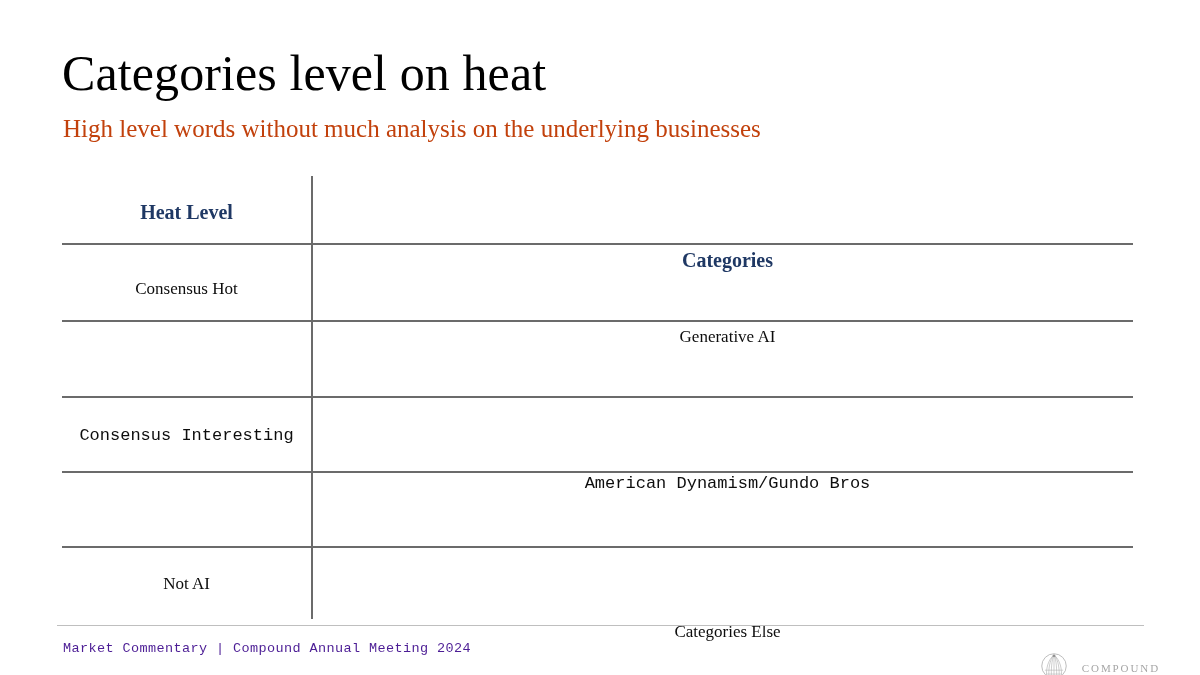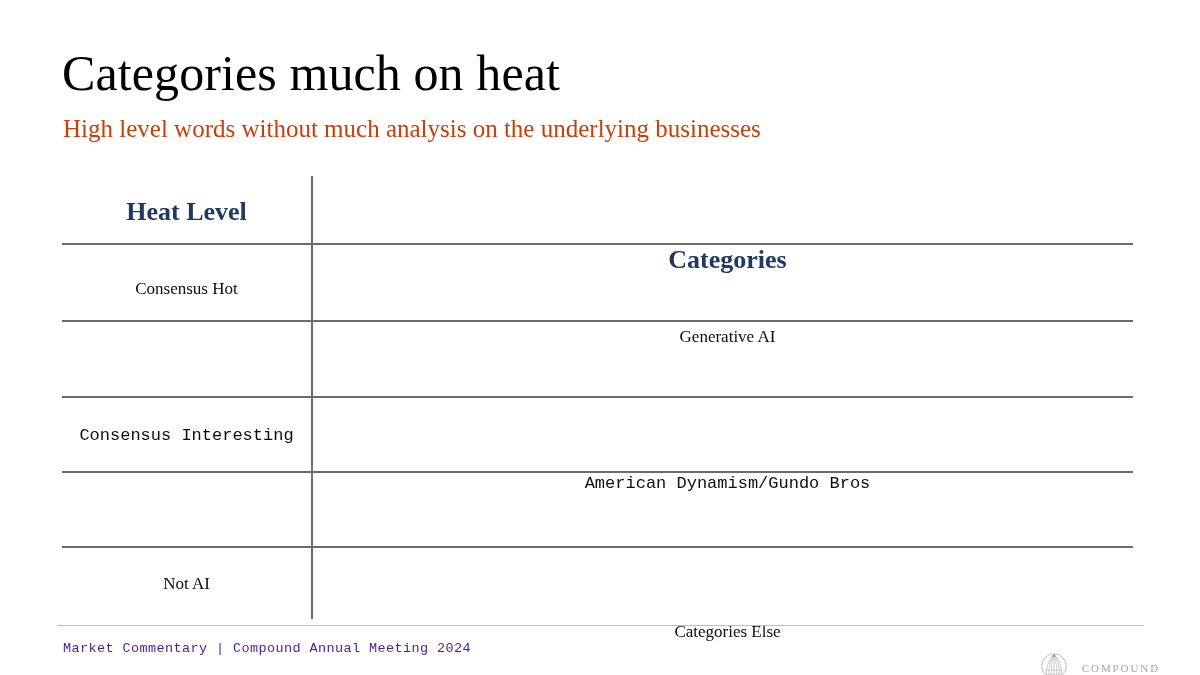--- a/index.html
+++ b/index.html
@@ -77,21 +77,21 @@
     color: #0d0d0d;
     font-size: 17px;
     line-height: 26px;
   }
   .cell.left  { left: 0px;   width: 249px; }
   .cell.right { left: 255px; width: 821px; margin-top: 48px; }
 
   .cell.hdr {
     color: #1F3864;
     font-weight: bold;
-    font-size: 26px;
+    font-size: 20px;
   }
 
   
   .row-hdr  { top: 23px; }
   .row-0    { top: 100px; }
   .row-1    { top: 171px; }
   .row-2    { top: 247px; font-family: Liberation Mono, monospace; }
   .row-3    { top: 322px; }
   .row-4    { top: 395px; }
 
@@ -129,21 +129,21 @@
     font-size: 11px;
     letter-spacing: 1.9px;
     color: #a6a6a6;
   }
 </style>
 </head>
 <body>
 
 <div id="slide">
 
-  <div class="slide-title">Categories much on heat</div>
+  <div class="slide-title">Categories level on heat</div>
 
   <div class="slide-subtitle">High level words without much analysis on the underlying businesses</div>
 
   <div id="heat-table">
 
     <div class="col-divider"></div>
 
     <div class="hrule r0"></div>
     <div class="hrule r1"></div>
     <div class="hrule r2"></div>

